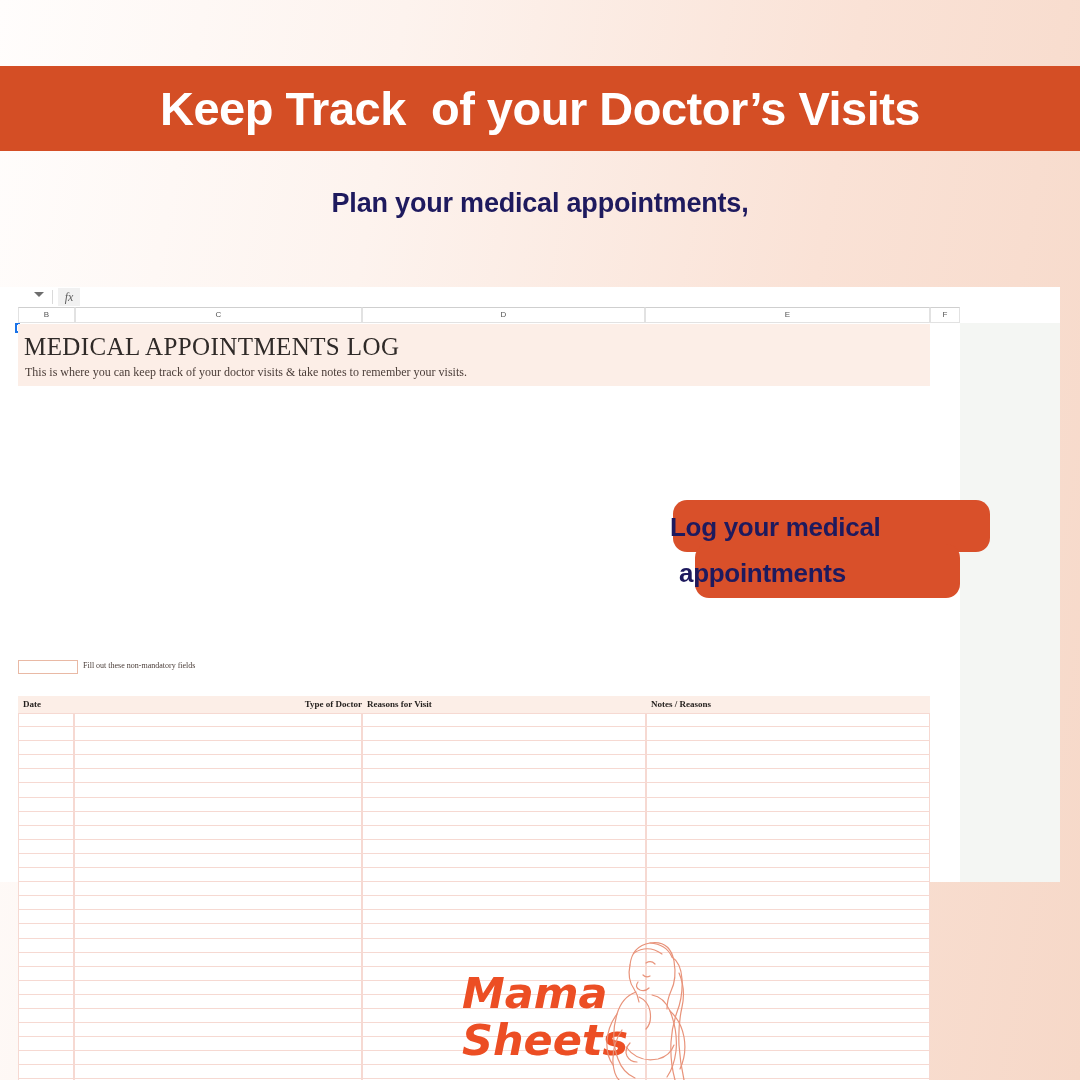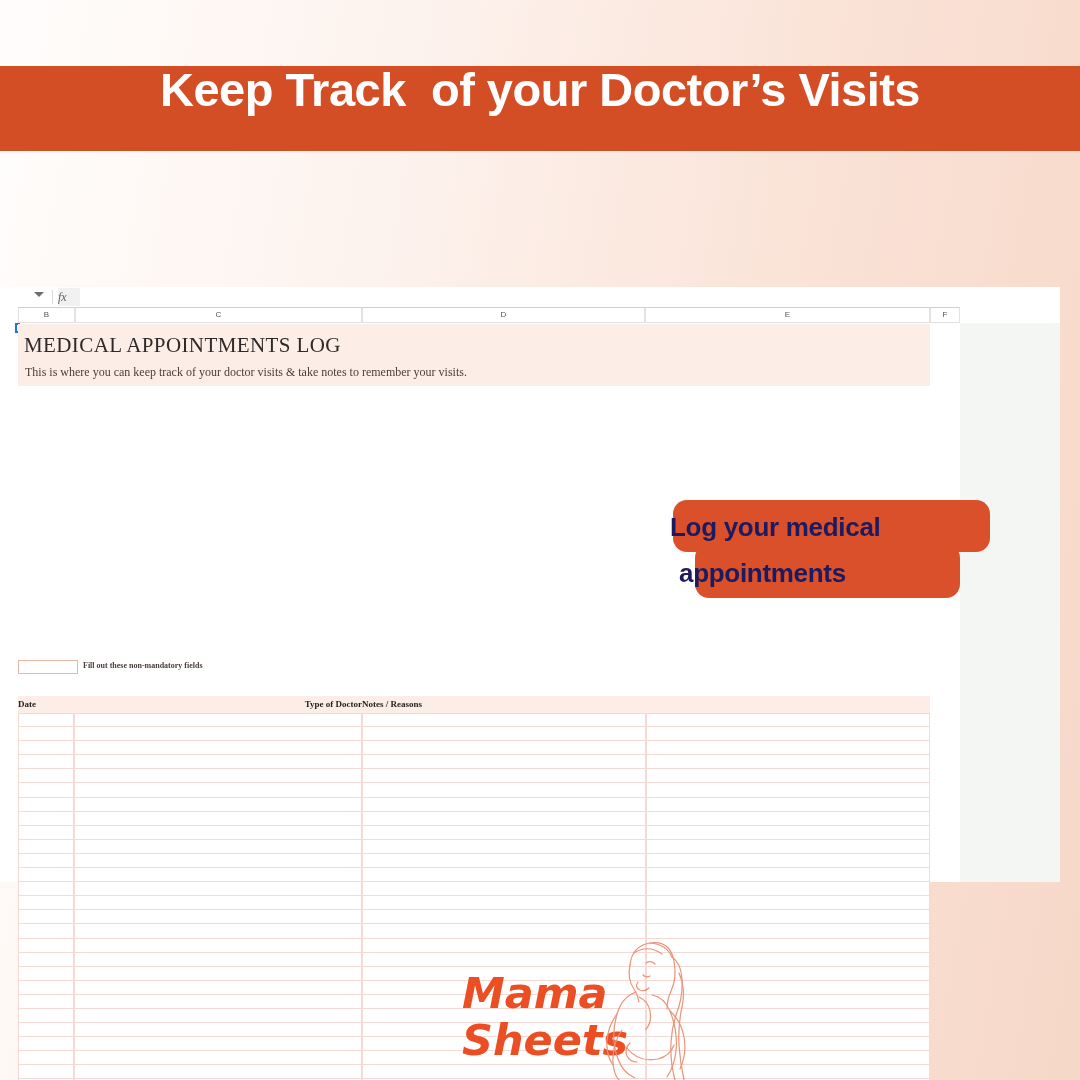--- a/index.html
+++ b/index.html
@@ -6,21 +6,21 @@
   html,body { width:1080px; height:1080px; }
   body {
     font-family:"Liberation Sans", sans-serif;
     background:linear-gradient(100deg,#fffdfc 0%,#fdf3ee 32%,#fae2d6 68%,#f6d8c8 100%);
     position:relative; overflow:hidden;
   }
 
   
   .banner{
     position:absolute; left:0; top:66px; width:1080px; height:85px;
-    background:#d44e25; display:flex; justify-content:center;
+    background:#d44e25; display:flex; align-items:center; justify-content:center;
   }
   .banner-title{
     color:#ffffff; font-size:47px; font-weight:bold; letter-spacing:-0.5px;
     white-space:pre; line-height:1;
   }
 
   
   .subtitle{
     position:absolute; left:0; top:183px; width:1080px;
     text-align:center; color:#1e1a5e; font-weight:bold;
@@ -38,21 +38,21 @@
   }
   .formula-bar{
     position:absolute; left:0; top:0; width:1060px; height:20px;
     background:#ffffff; display:flex; align-items:center;
   }
   .fb-caret{ position:absolute; left:34px; top:5px; width:0;height:0;
     border-left:5px solid transparent;border-right:5px solid transparent;border-top:5px solid #6d6d6d;}
   .fb-sep{ position:absolute; left:52px; top:3px; width:1px; height:14px; background:#dadada;}
   .fb-fx{ position:absolute; left:58px; top:1px; width:22px; height:18px;
     background:#f1f1f1; color:#5f5f5f; font-family:"Liberation Serif",serif;
-    font-style:italic; font-size:12px; line-height:18px;}
+    font-style:italic; font-size:12px; text-align:center; line-height:18px;}
 
   
   .colhdr{ position:absolute; left:0; top:20px; width:1060px; height:16px; background:#ffffff;}
   .colhdr .cell{
     position:absolute; top:0; height:16px; background:#ffffff;
     border:1px solid #e2e2e2; border-top:1px solid #cfcfcf;
     font-size:8px; color:#555; text-align:center; line-height:14px;
     font-family:"Liberation Sans",sans-serif;
   }
   .sheet-gray{ position:absolute; left:960px; top:20px; width:100px; height:575px; background:#f4f6f3; }
@@ -61,42 +61,42 @@
   .cellcursor{ position:absolute; left:15px; top:36px; width:5px; height:10px;
     border:2px solid #1a73e8; background:transparent;}
 
   
   .titleblock{
     position:absolute; left:18px; top:37px; width:912px; height:62px;
     background:#fceee7;
   }
   .ml-title{
     position:absolute; left:6px; top:9px;
-    font-family:"Liberation Serif", serif; font-size:21px; color:#2f2a28;
+    font-family:"Liberation Serif", serif; font-size:25px; color:#2f2a28;
     letter-spacing:.4px;
   }
   .ml-sub{
     position:absolute; left:7px; top:41px;
     font-family:"Liberation Serif", serif; font-size:12px; color:#4a3d38;
   }
   .ml-inputbox{
     position:absolute; left:18px; top:373px; width:60px; height:14px;
     background:#ffffff; border:1px solid #e9b9a5;
   }
   .ml-inputlabel{
     position:absolute; left:83px; top:374px;
-    font-family:"Liberation Serif", serif; font-size:8px; color:#4a3d38; font-weight:bold;
+    font-family:"Liberation Serif", serif; font-size:8px; color:#4a3d38; font-weight:normal;
   }
 
   
   .table{ position:absolute; left:18px; top:409px; width:912px; }
   .thead{ display:flex; height:17px; background:#fceee7; }
   .thead .th{
     font-family:"Liberation Serif", serif; font-weight:bold; font-size:9px;
-    color:#231f1d; line-height:17px; overflow:hidden; white-space:nowrap;
+    color:#231f1d; padding-left:5px; line-height:17px; overflow:hidden; white-space:nowrap;
   }
   .trow{ display:flex; height:14.1px; }
   .trow .td{ border:1px solid #f6d9d2; border-top:none; background:#ffffff; }
   .trow:first-child .td{ border-top:1px solid #f6d9d2; }
   .c0{ width:56px; flex:none; }
   .c1{ width:288px; flex:none;text-align:right; }
   .c2{ width:284px; flex:none; }
   .c3{ width:284px; flex:none; }
 
   
@@ -122,20 +122,21 @@
   .logo-fig{ position:absolute; left:152px; top:0px; }
 </style>
 </head>
 <body>
 
 <div class="banner">
   <div class="banner-title">Keep Track  of your Doctor’s Visits</div>
 </div>
 
 <div class="subtitle">
+  <div>Plan your medical appointments,</div>
 </div>
 
 <div class="sheet-shadow"></div>
 <div class="sheet">
 
   <div class="formula-bar">
     <div class="fb-caret"></div>
     <div class="fb-sep"></div>
     <div class="fb-fx">fx</div>
   </div>
@@ -157,20 +158,21 @@
     <div class="ml-title">MEDICAL APPOINTMENTS LOG</div>
     <div class="ml-sub">This is where you can keep track of your doctor visits &amp; take notes to remember your visits.</div>
   </div>
   <div class="ml-inputbox"></div>
   <div class="ml-inputlabel">Fill out these non-mandatory fields</div>
 
   <div class="table">
     <div class="thead" id="thead">
         <div class="th c0">Date</div>
         <div class="th c1">Type of Doctor</div>
+        <div class="th c2">Reasons for Visit</div>
         <div class="th c3">Notes / Reasons</div>
       </div>
     <div id="tbody">
         <div class="trow">
           <div class="td c0"></div>
           <div class="td c1"></div>
           <div class="td c2"></div>
           <div class="td c3"></div>
         </div>
         <div class="trow">

